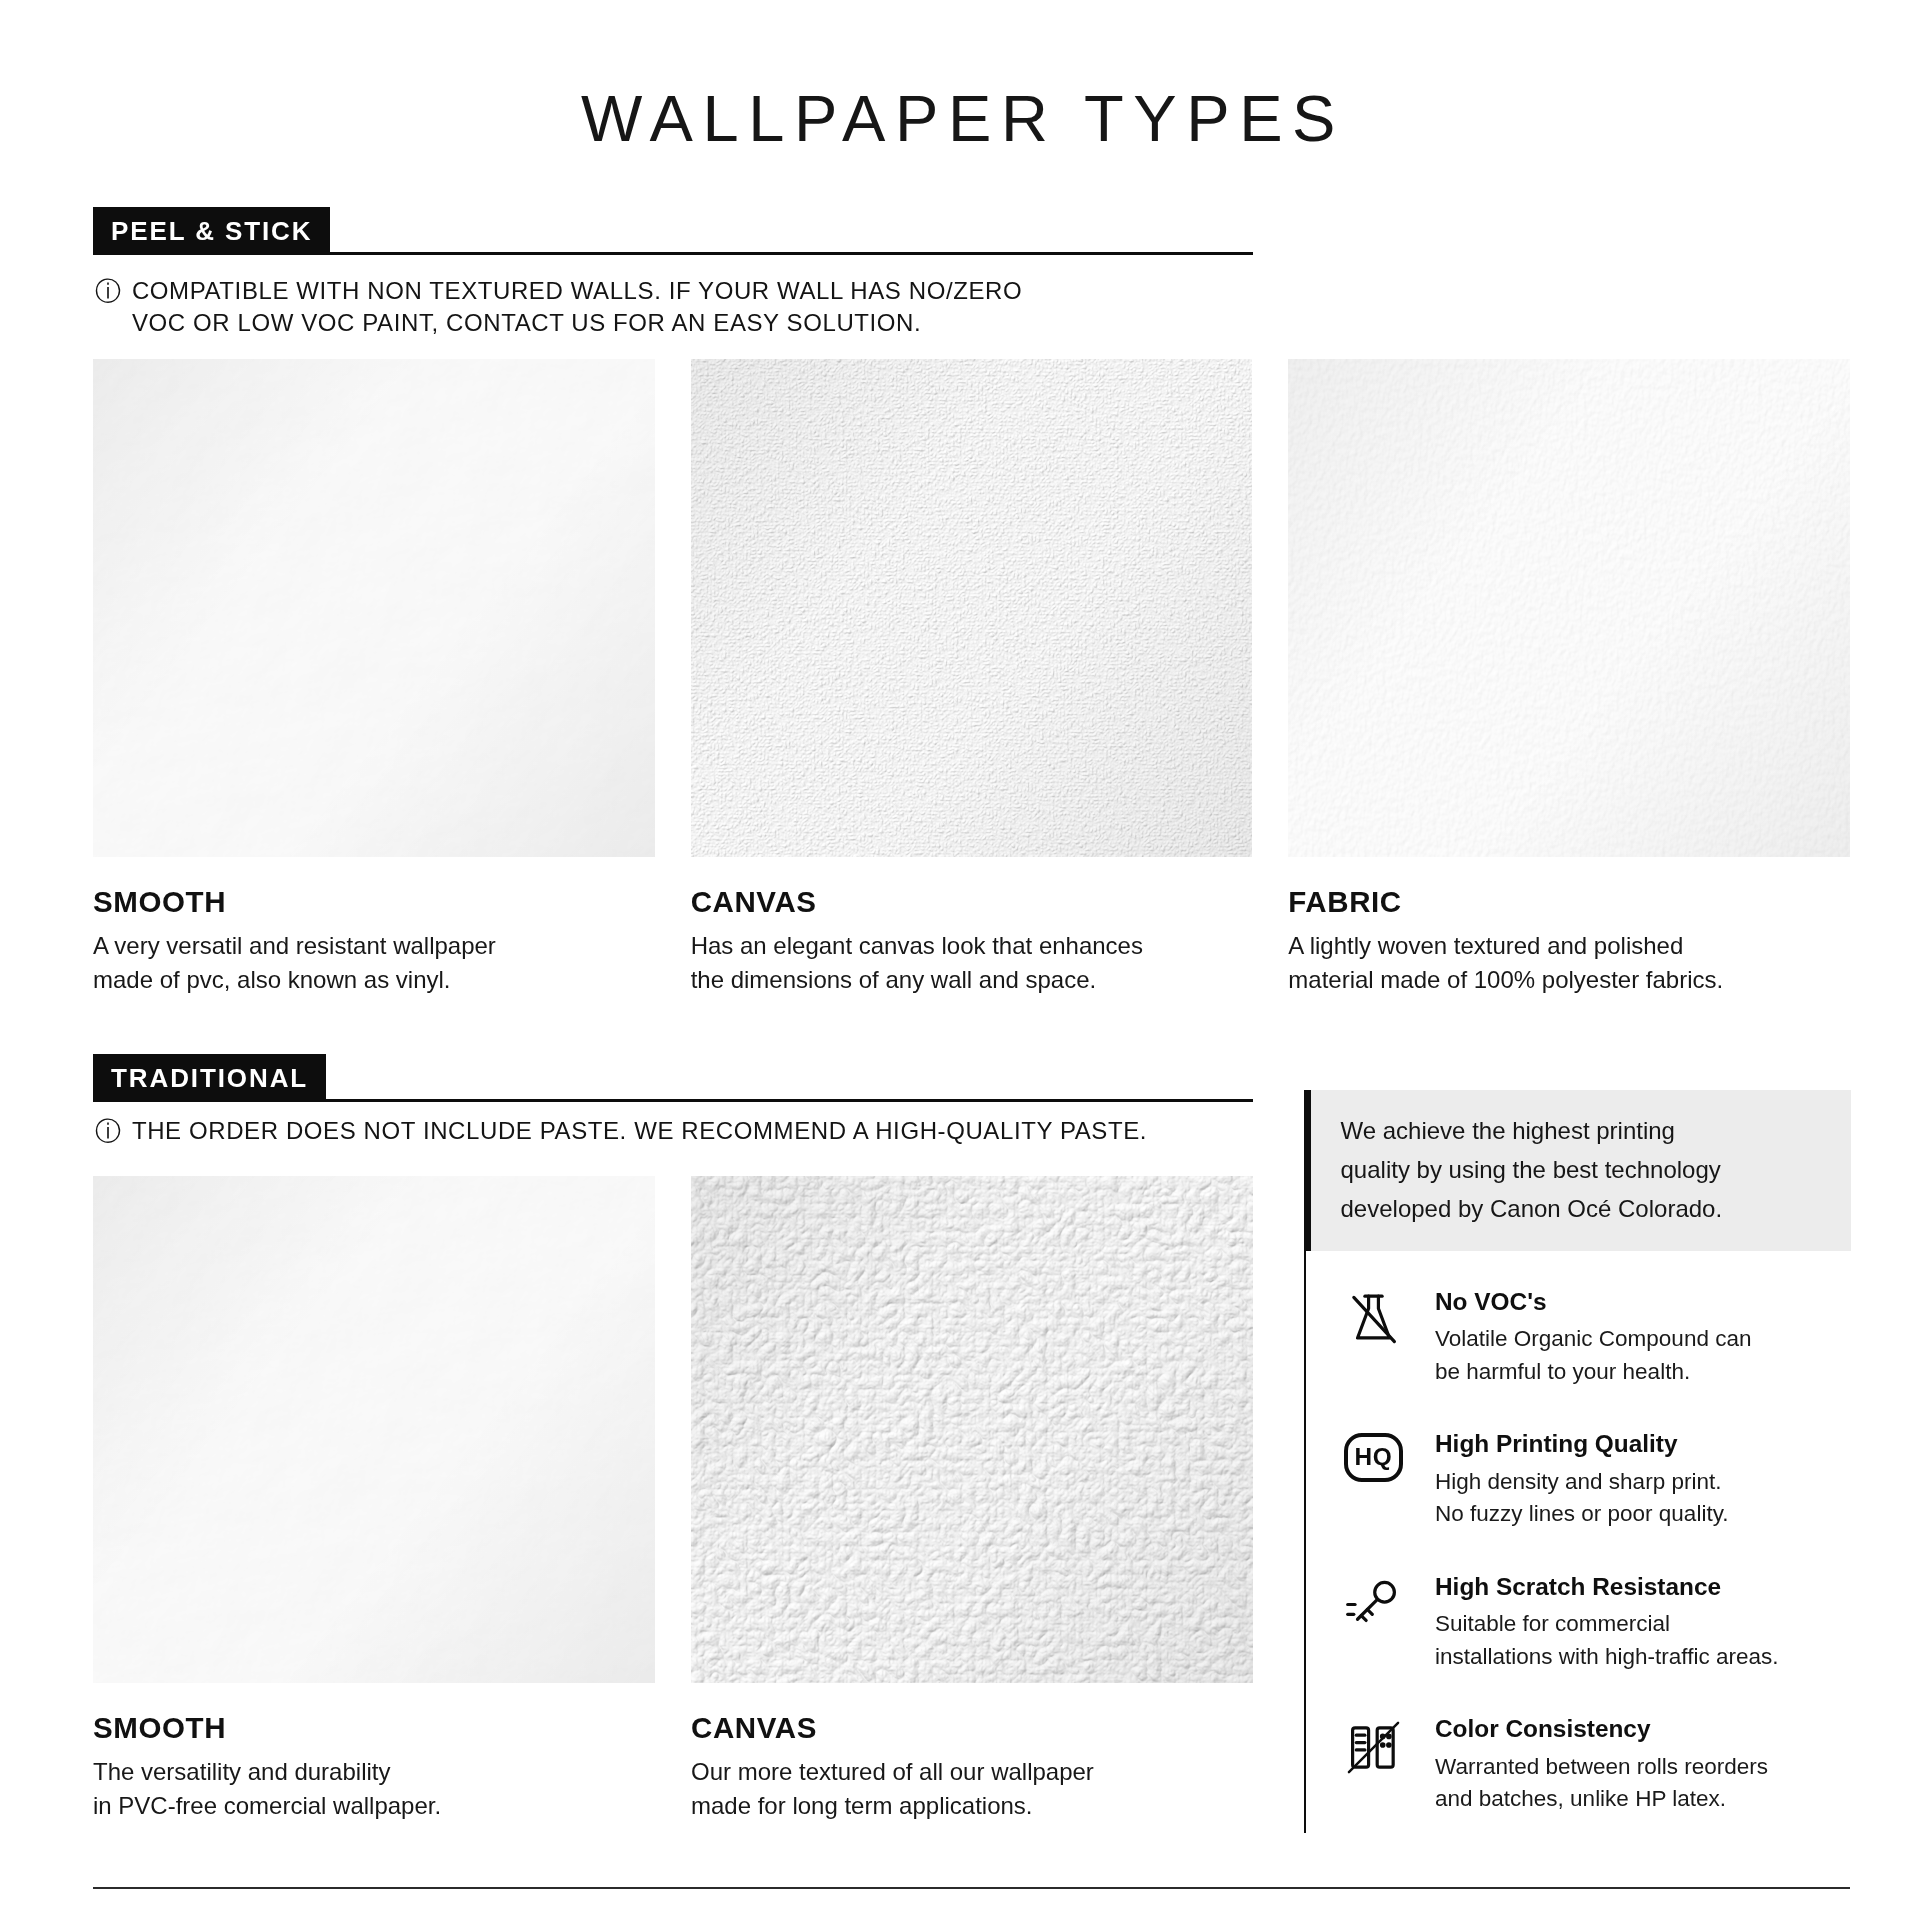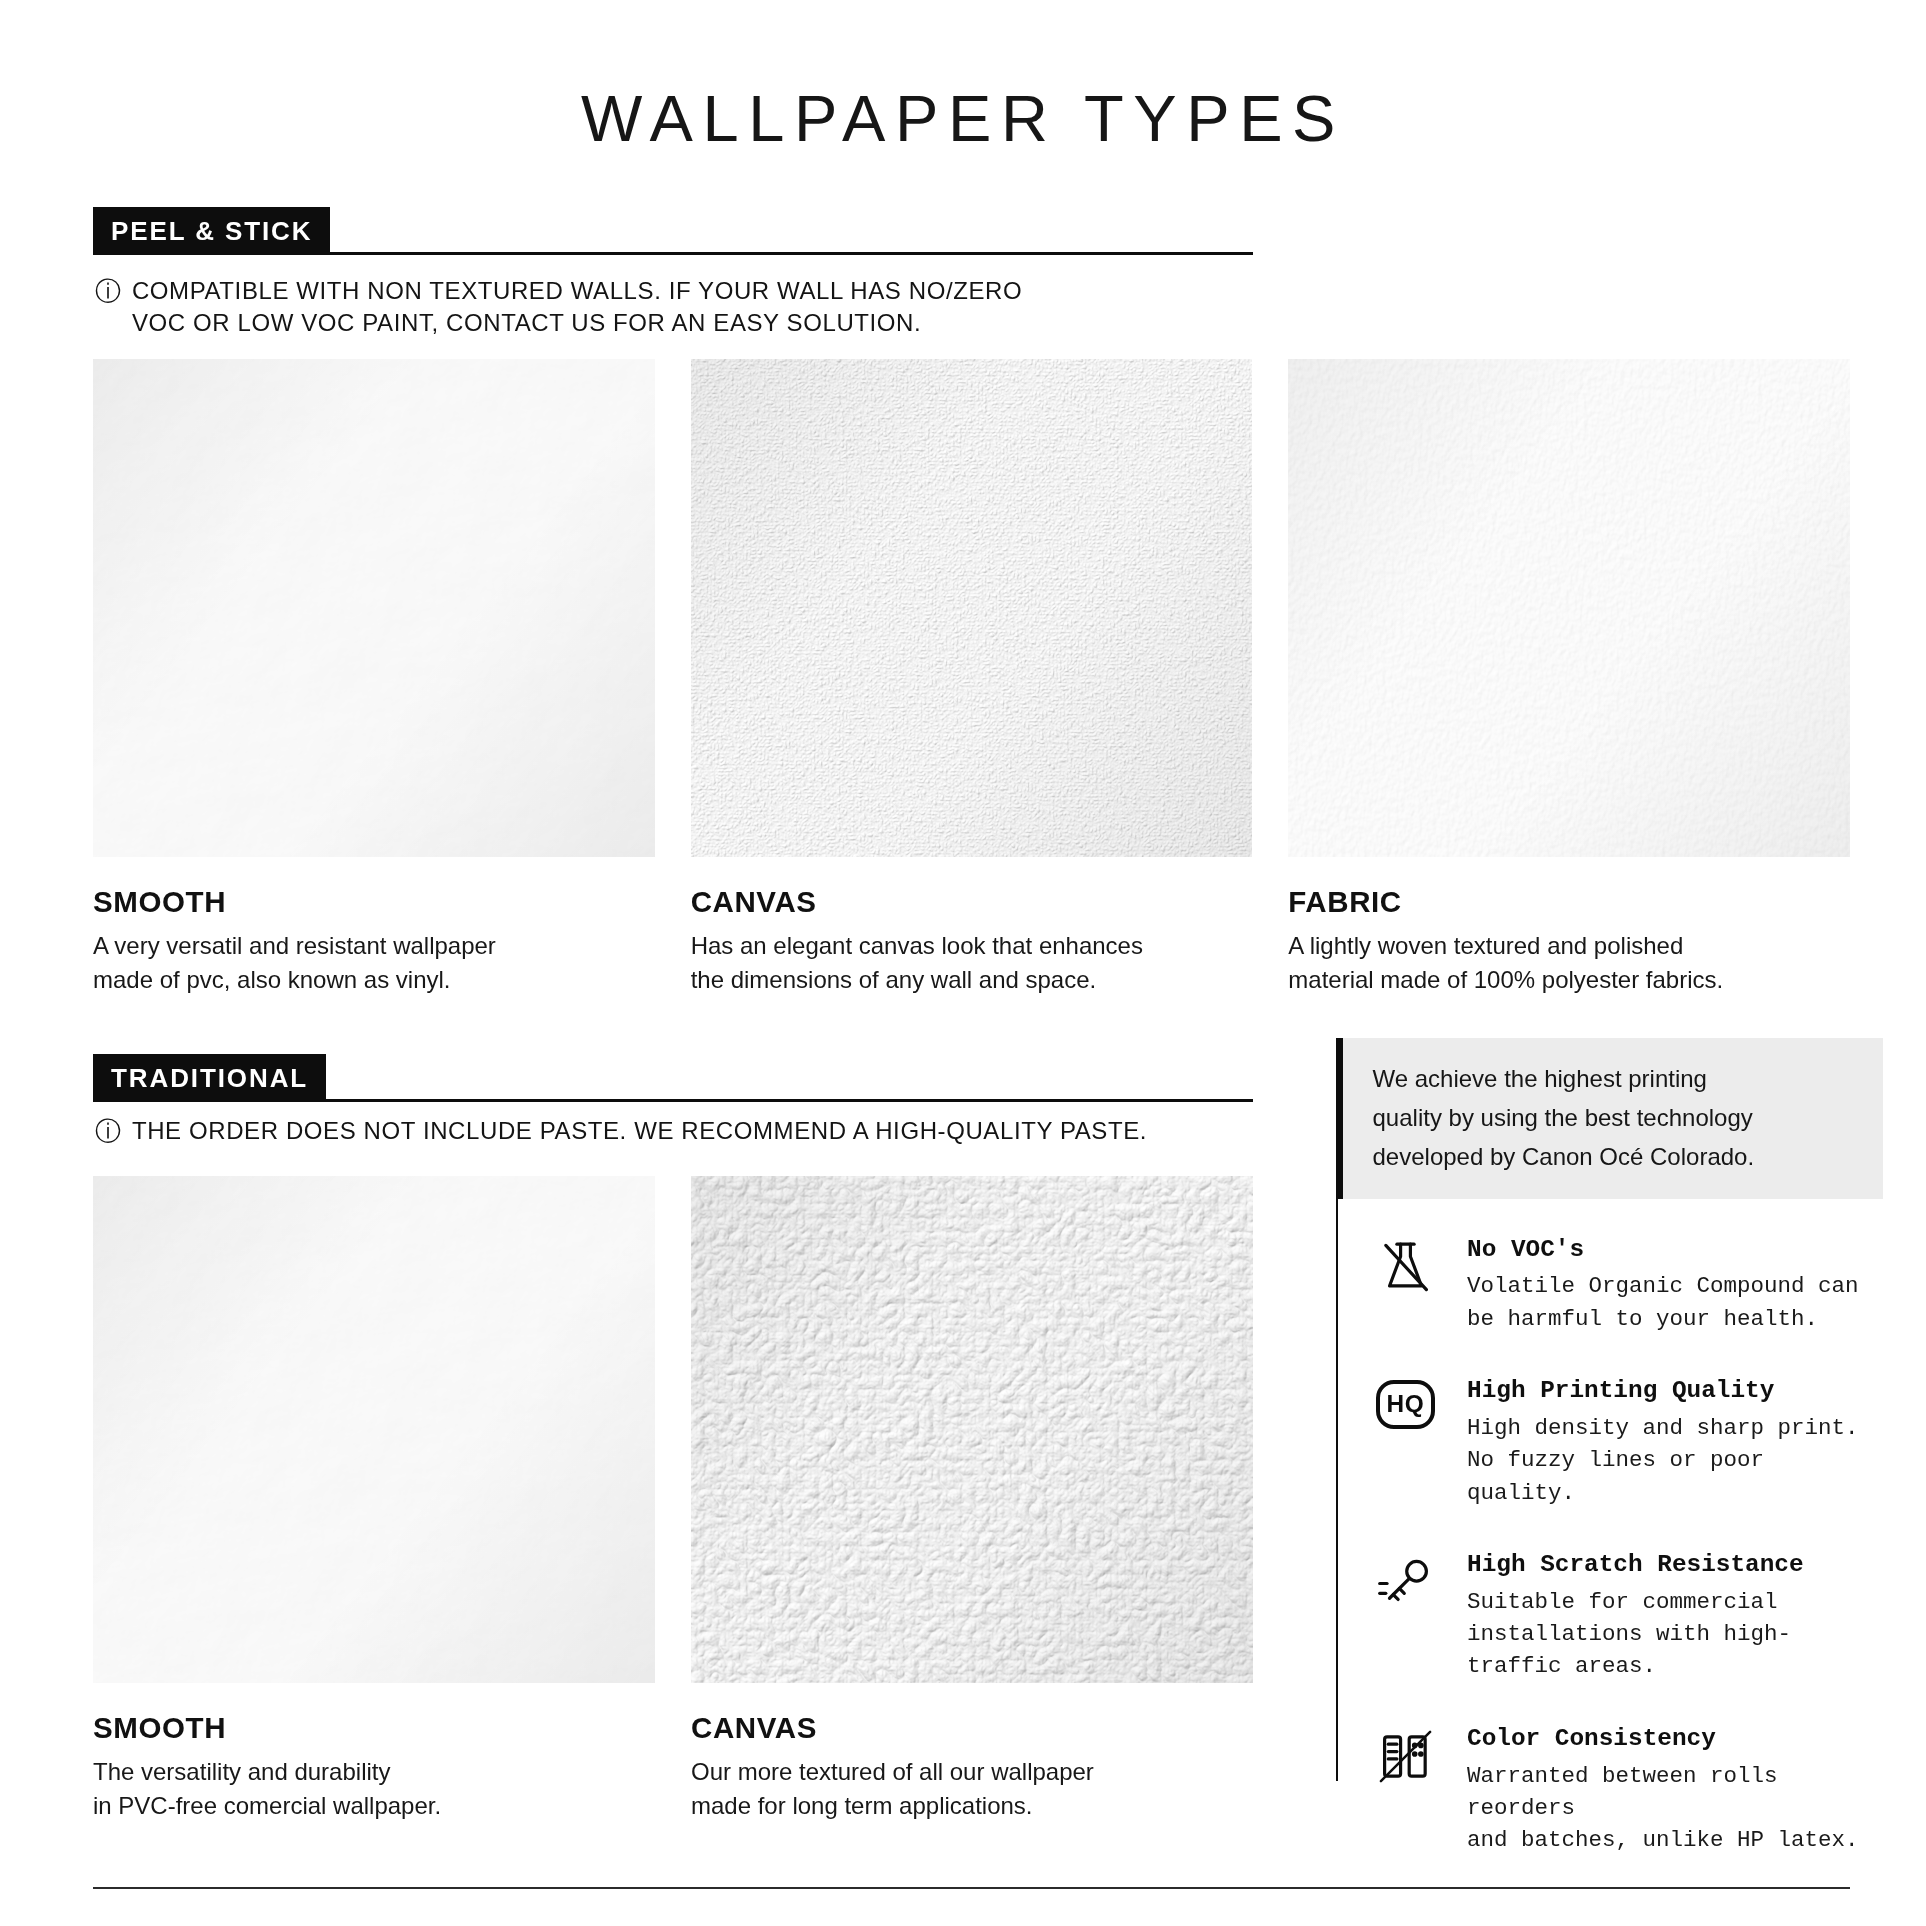--- a/index.html
+++ b/index.html
@@ -29,29 +29,29 @@
   #grid2 { left:93px; top:1176px; width:1160px; grid-template-columns:repeat(2,562px); }
   .swatch .img { position:relative; width:100%; height:498px; background:#f6f6f6; overflow:hidden; }
   #grid2 .swatch .img { height:507px; }
   .swatch .img svg { position:absolute; left:0; top:0; width:100%; height:100%; display:block; }
   .shade { position:absolute; left:0; top:0; right:0; bottom:0;
            background:linear-gradient(128deg, rgba(0,0,0,0.05) 0%, rgba(255,255,255,0) 35%,
                        rgba(255,255,255,0) 60%, rgba(0,0,0,0.055) 100%); }
   .swatch h3 { margin-top:28px; font-size:29.5px; font-weight:700; letter-spacing:0.6px; color:#111; }
   .swatch p  { margin-top:10.3px; font-size:24px; line-height:1.42; color:#181818; }
 
-  #sidebar { position:absolute; left:1304px; top:1038px; width:547px;margin-left:32px; }
+  #sidebar { position:absolute; left:1304px; top:1090px; width:547px; }
   .v-line { position:absolute; left:0; top:0; width:1.9px; height:743px; background:#0d0d0d; }
   .quality-box { background:#ececec; border-left:7px solid #0d0d0d;
                  padding:22px 18px 22px 29.5px; font-size:24px; line-height:1.62; color:#161616; }
   .features { margin:37px 0 0 40px; }
   .feature { display:flex; gap:32px; margin-bottom:42px; }
   .f-icon { flex:0 0 59px; width:59px; padding-top:2.6px; }
   .f-icon svg { width:59px; height:59px; display:block; }
-  .f-body { flex:1;font-family:Liberation Mono, monospace; }
+  .f-body { flex:1; }
   .f-title { font-size:24.4px; font-weight:700; margin-bottom:7.7px; color:#0f0f0f; }
   .f-desc { font-size:22.5px; line-height:1.44; color:#1a1a1a; }
   .hq-box { width:59px; height:49px; border:4.5px solid #0d0d0d; border-radius:18px;
             display:flex; align-items:center; justify-content:center;
             font-size:24.4px; font-weight:700; letter-spacing:0.6px; color:#0d0d0d; }
 
   #bottom-rule { position:absolute; left:93px; top:1887px; width:1757px; height:1.9px; background:#2b2b2b; }
 </style>
 </head>
 <body>

